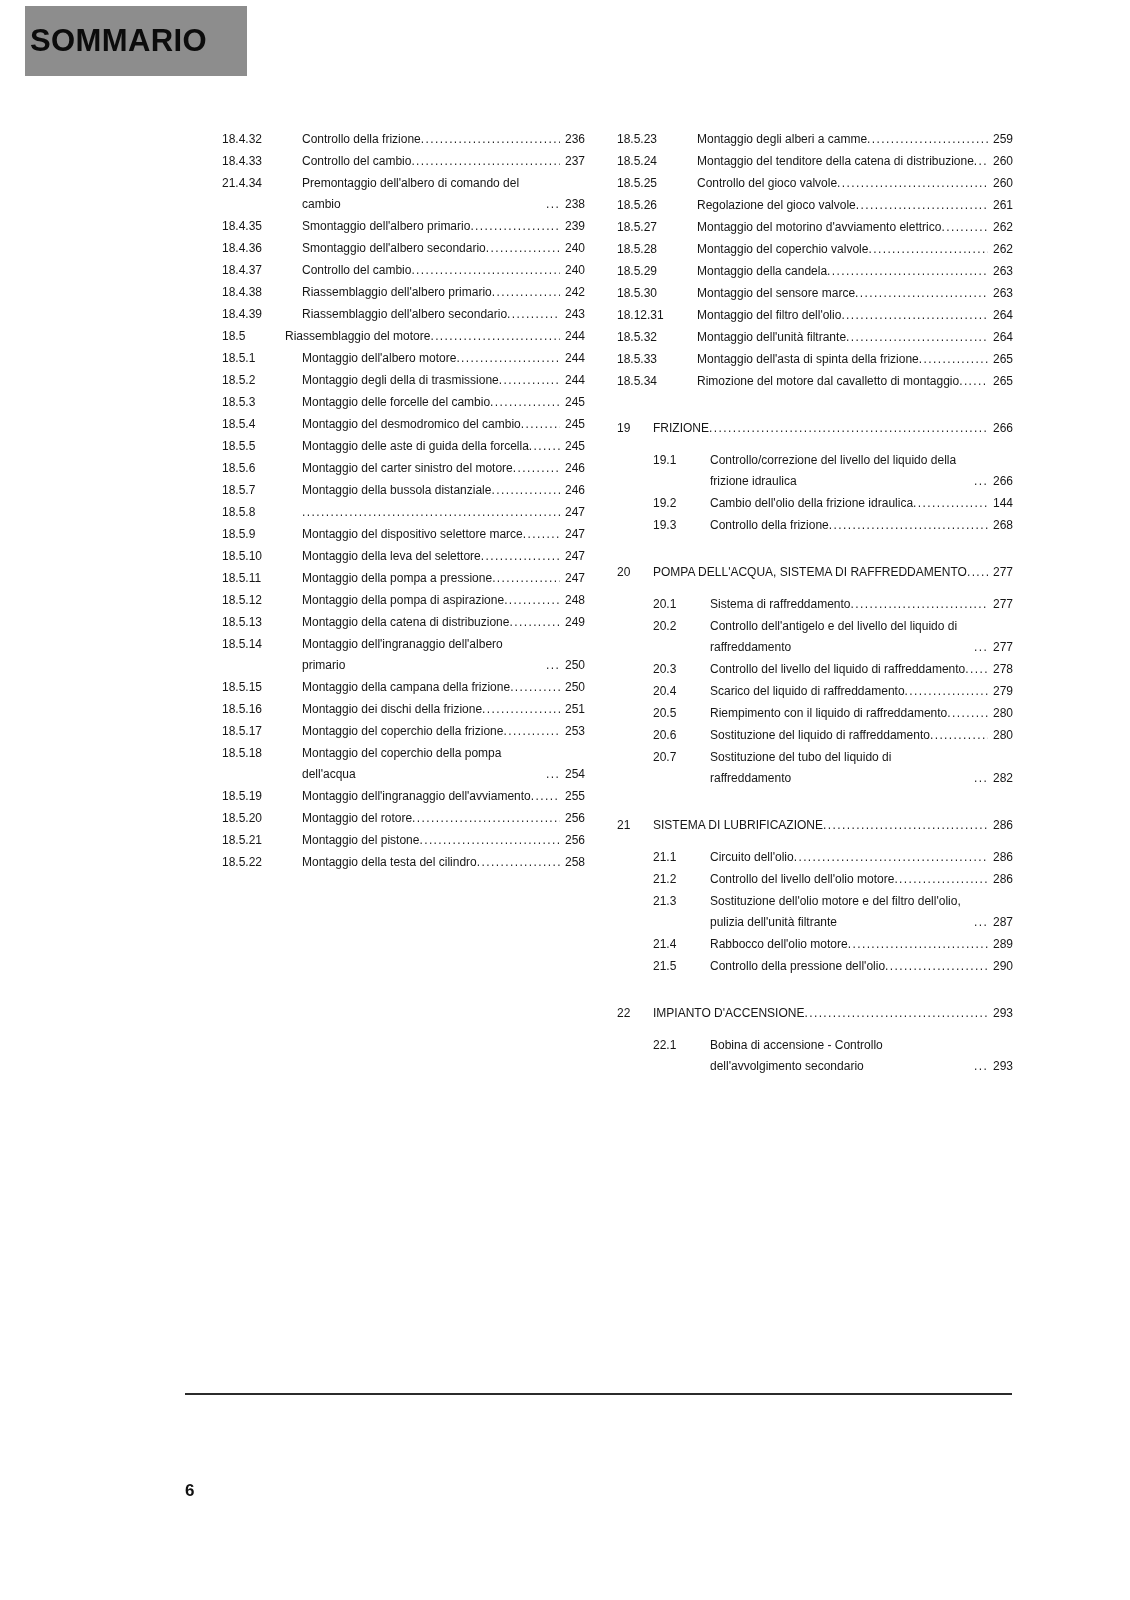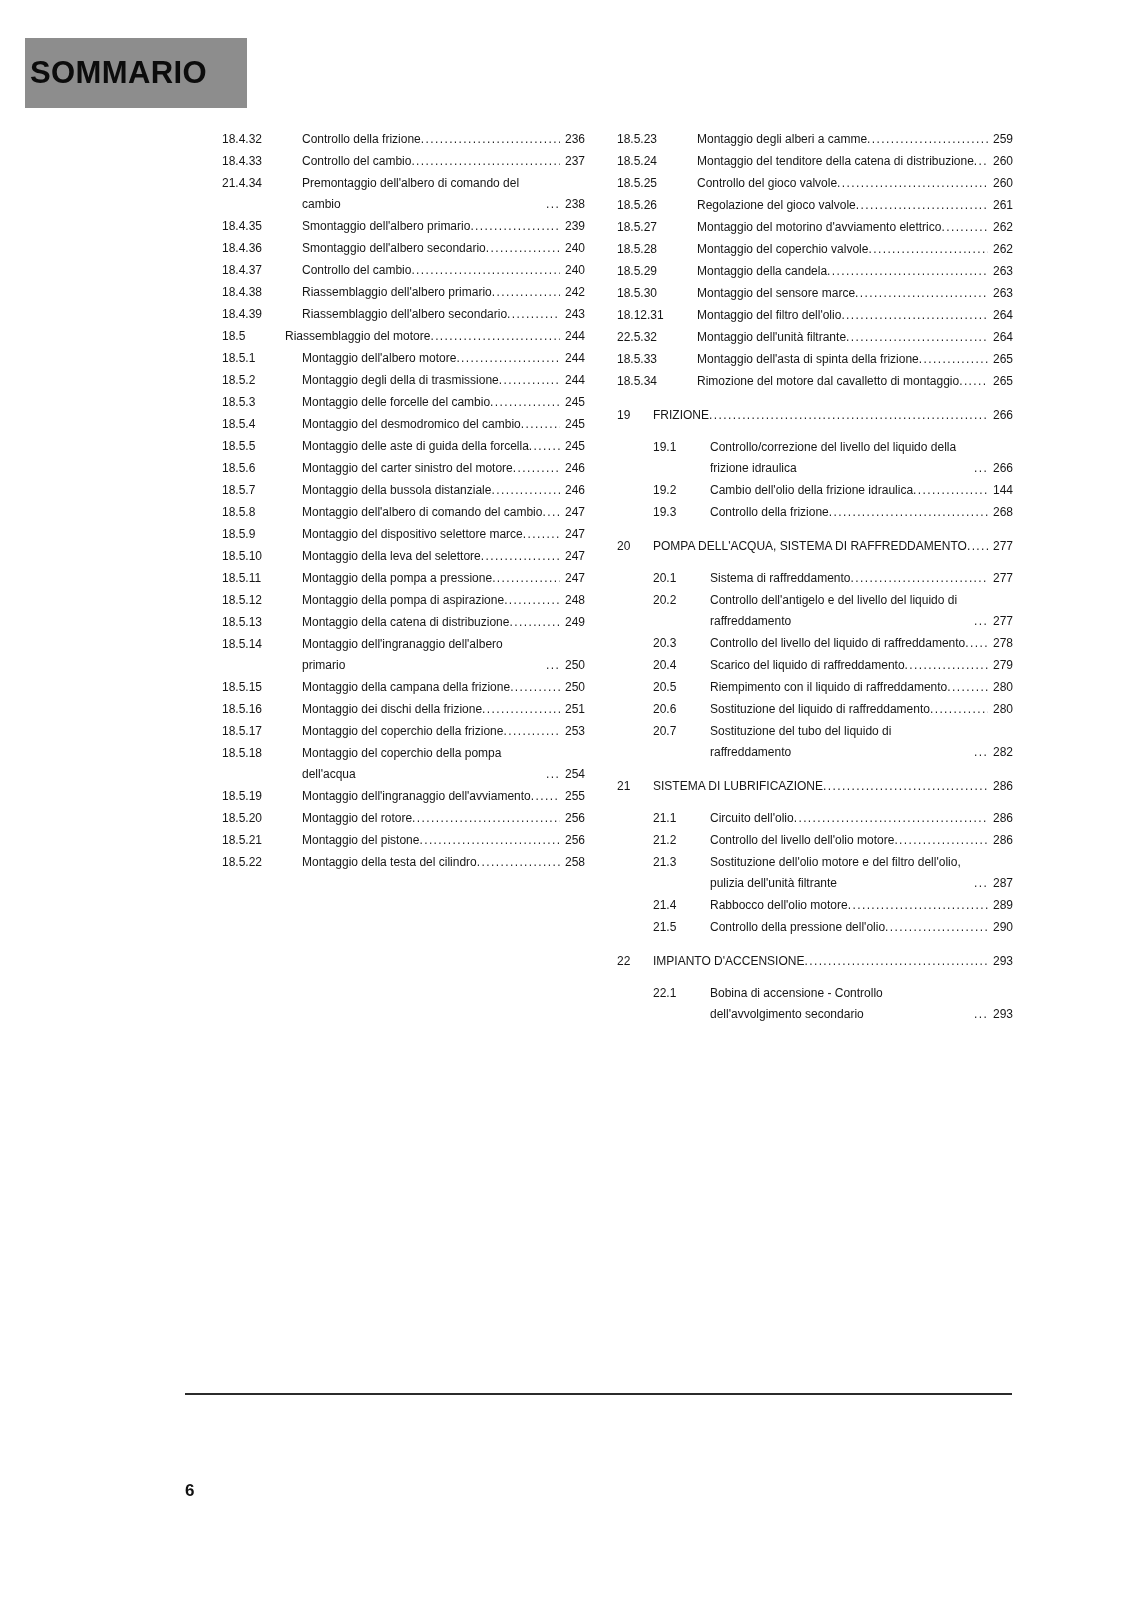--- a/index.html
+++ b/index.html
@@ -11,21 +11,20 @@
     font-family: "Liberation Sans", sans-serif;
     color: #161616;
     overflow: hidden;
   }
   .header-box {
     position: absolute; left: 25px; top: 6px;
     width: 222px; height: 70px;
     background: #8d8d8d;
     display: flex; align-items: center;
     padding-left: 5px;
-    margin-top: 32px;
   }
   .header-title {
     font-size: 31px; font-weight: 700; color: #0c0c0c;
     letter-spacing: 0.4px;
   }
   .toc-col {
     position: absolute; top: 129px;
     font-size: 12px; line-height: 21px;
   }
   #toc-col-left  { left: 222px; width: 363px; }
@@ -41,21 +40,21 @@
     color: #1c1c1c;
   }
   .toc-row .dots::after {
     content: "........................................................................................................";
     letter-spacing: 1.4px;
   }
   .toc-row .page { flex: 0 0 auto; padding-left: 5px; }
 
   .level-section .num    { flex-basis: 63px; }
   .level-chapter .num    { flex-basis: 36px; }
-  .level-chapter         { margin-top: 13px; margin-bottom: 11px; }
+  .level-chapter         { margin-top: 26px; margin-bottom: 11px; }
   .level-subchapter      { padding-left: 36px; }
   .level-subchapter .num { flex-basis: 57px; }
 
   .footer-rule {
     position: absolute; left: 185px; top: 1393px; width: 827px;
     border-top: 2px solid #2b2b2b; height: 0;
   }
   .footer-page {
     position: absolute; left: 185px; top: 1481px;
     font-size: 17px; font-weight: 700; color: #111;
@@ -160,21 +159,20 @@
       <span class="page">246</span>
     </div>
     <div class="toc-row level-sub">
       <span class="num">18.5.7</span>
       <span class="title">Montaggio della bussola distanziale</span>
       <span class="dots"></span>
       <span class="page">246</span>
     </div>
     <div class="toc-row level-sub">
       <span class="num">18.5.8</span>
-      <span class="title">Montaggio dell'albero di comando del cambio</span>
       <span class="dots"></span>
       <span class="page">247</span>
     </div>
     <div class="toc-row level-sub">
       <span class="num">18.5.9</span>
       <span class="title">Montaggio del dispositivo selettore marce</span>
       <span class="dots"></span>
       <span class="page">247</span>
     </div>
     <div class="toc-row level-sub">
@@ -305,21 +303,21 @@
       <span class="dots"></span>
       <span class="page">263</span>
     </div>
     <div class="toc-row level-sub">
       <span class="num">18.12.31</span>
       <span class="title">Montaggio del filtro dell'olio</span>
       <span class="dots"></span>
       <span class="page">264</span>
     </div>
     <div class="toc-row level-sub">
-      <span class="num">22.5.32</span>
+      <span class="num">18.5.32</span>
       <span class="title">Montaggio dell'unità filtrante</span>
       <span class="dots"></span>
       <span class="page">264</span>
     </div>
     <div class="toc-row level-sub">
       <span class="num">18.5.33</span>
       <span class="title">Montaggio dell'asta di spinta della frizione</span>
       <span class="dots"></span>
       <span class="page">265</span>
     </div>

